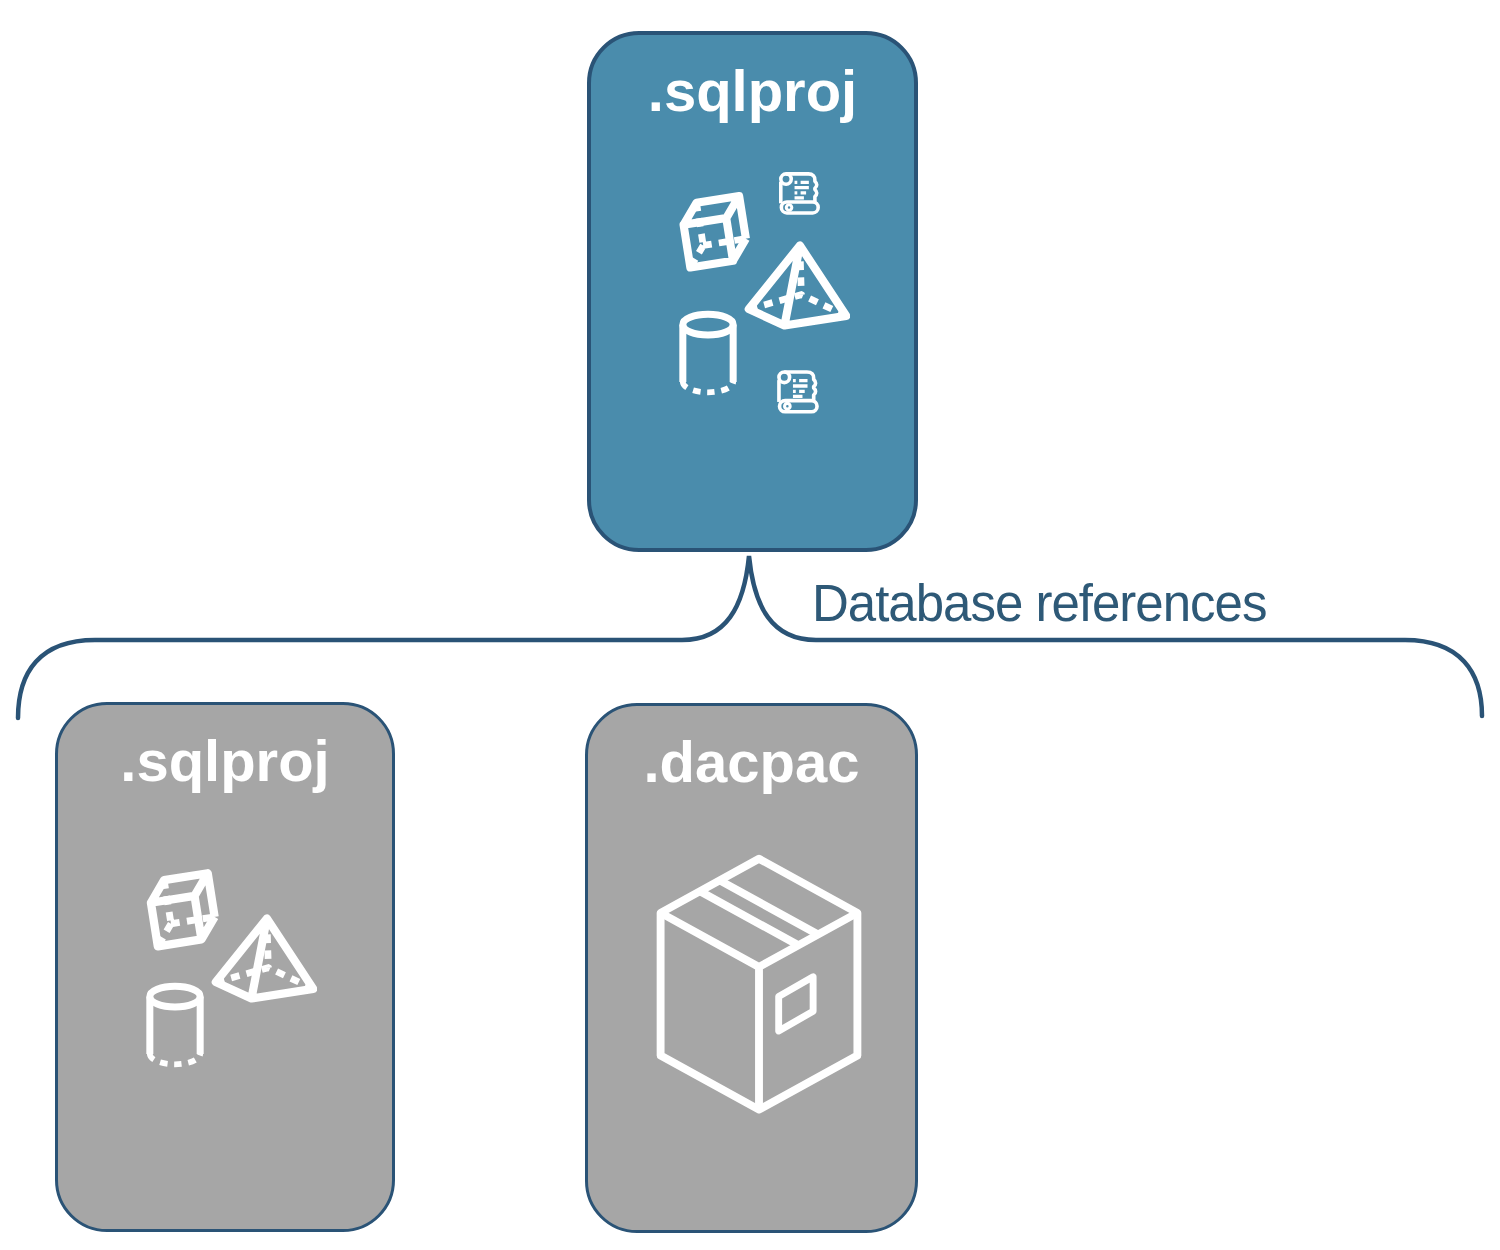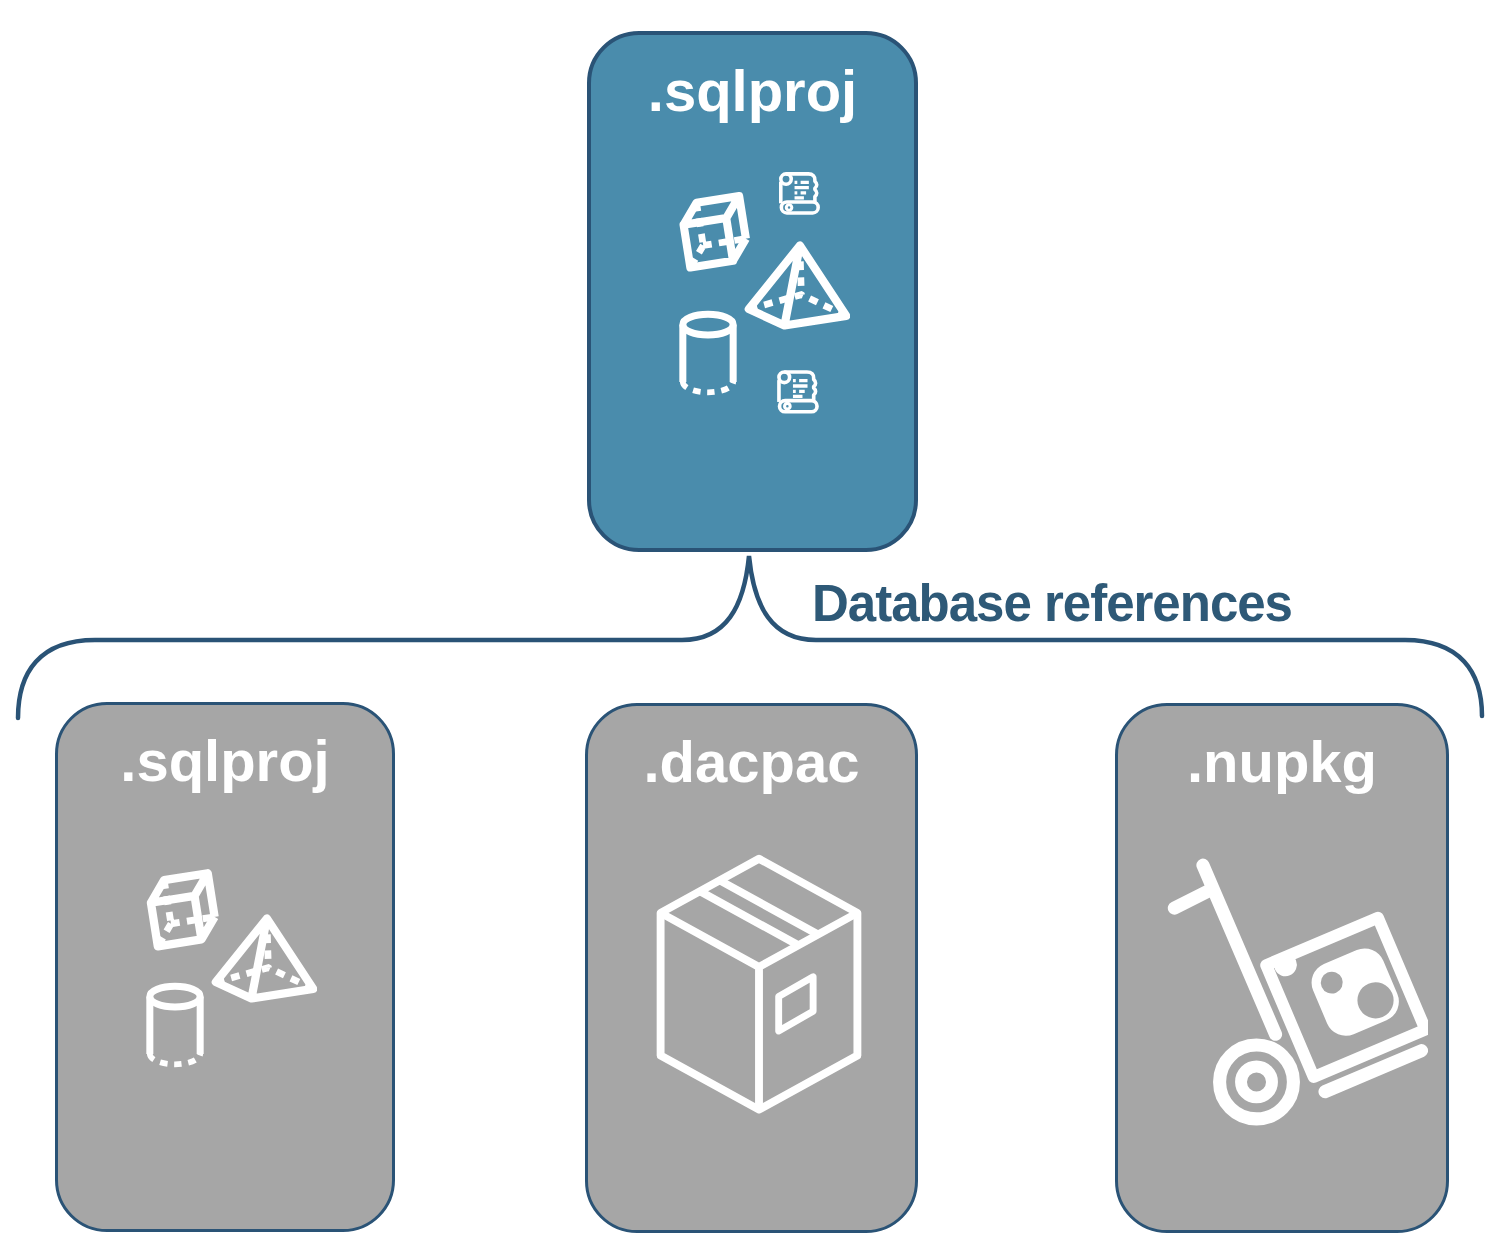--- a/index.html
+++ b/index.html
@@ -17,21 +17,21 @@
   .card-child2{left:585px;top:703px;width:333px;height:530px;}
   .card-child3{left:1115px;top:703px;width:334px;height:530px;}
   .card-title{
     margin-top:24px;text-align:center;color:#ffffff;
     font-size:58px;font-weight:bold;letter-spacing:0px;line-height:1.1;
   }
   .icon{position:absolute;}
   .brace-svg{position:absolute;left:0;top:0;width:1500px;height:1250px;pointer-events:none;}
   .ref-label{
     position:absolute;left:812px;top:574px;
-    color:#2E5977;font-size:51px;font-weight:bold;letter-spacing:-1px;white-space:nowrap;
+    color:#2E5977;font-size:51px;font-weight:normal;letter-spacing:-1px;white-space:nowrap;
   }
   
   .r-cube{left:78px;top:151px;width:90px;height:90px;}
   .r-scroll1{left:181px;top:132px;width:55px;height:55px;}
   .r-pyramid{left:153px;top:203px;width:106px;height:95px;}
   .r-cyl{left:84px;top:275px;width:66px;height:87px;}
   .r-scroll2{left:179px;top:330px;width:56px;height:56px;}
   
   .c1-cube{left:78px;top:158px;width:92px;height:92px;}
   .c1-pyramid{left:153px;top:206px;width:106px;height:95px;}
@@ -143,20 +143,14 @@
       </svg>
   </div>
 
   <div class="card card-child card-child2">
     <div class="card-title">.dacpac</div>
     <svg class="icon c2-box" viewBox="0 0 100 115">
         <use href="#tpl-package"></use>
       </svg>
   </div>
 
-  <div class="card card-child card-child3">
-    <div class="card-title">.nupkg</div>
-    <svg class="icon c3-nuget" viewBox="0 0 110 115">
-        <use href="#tpl-nuget"></use>
-      </svg>
-  </div>
 
 </div>
 
 </body></html>

